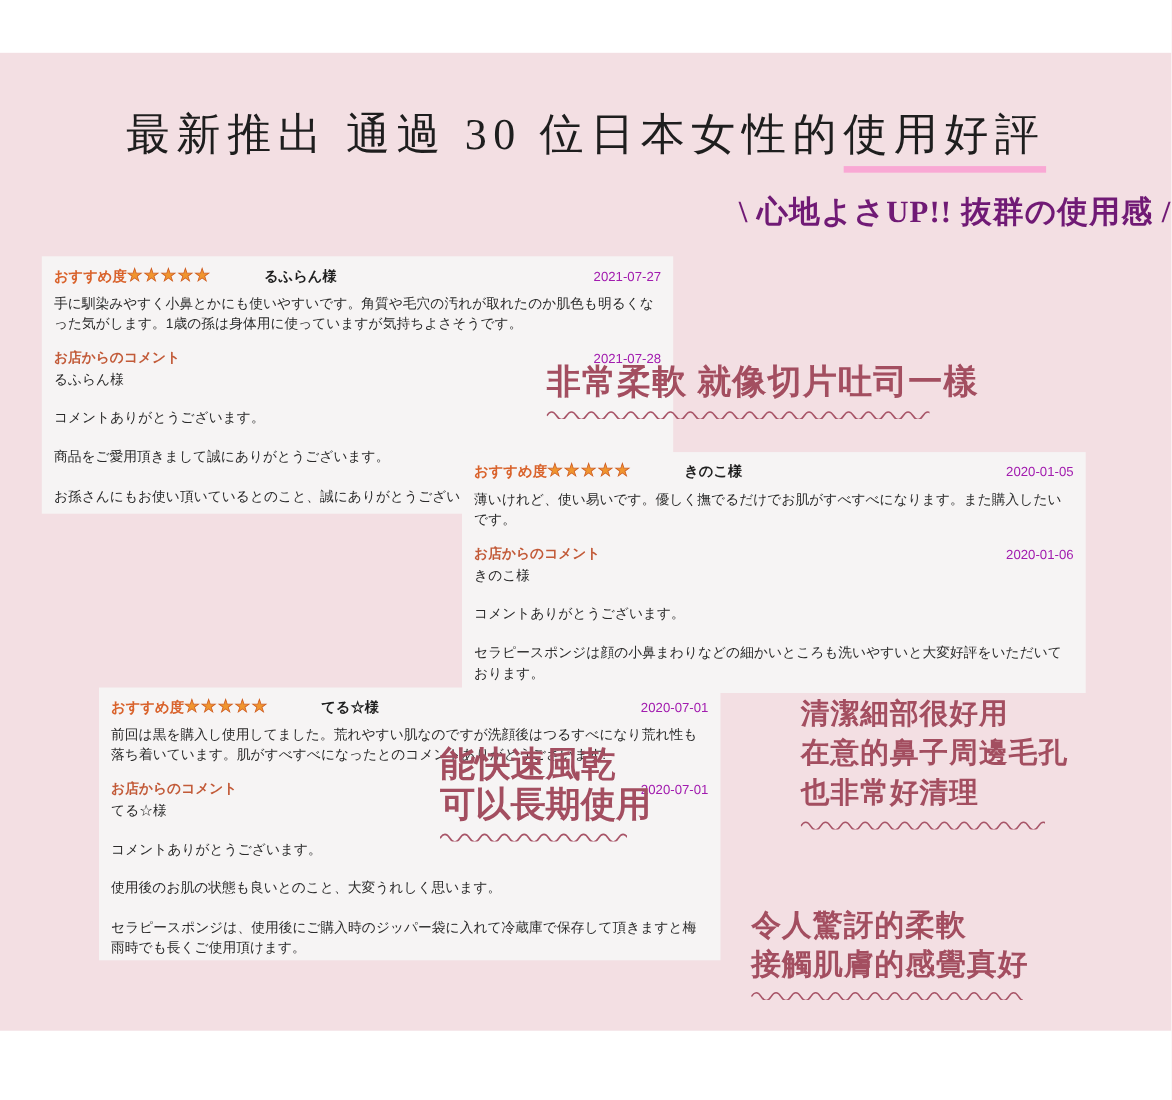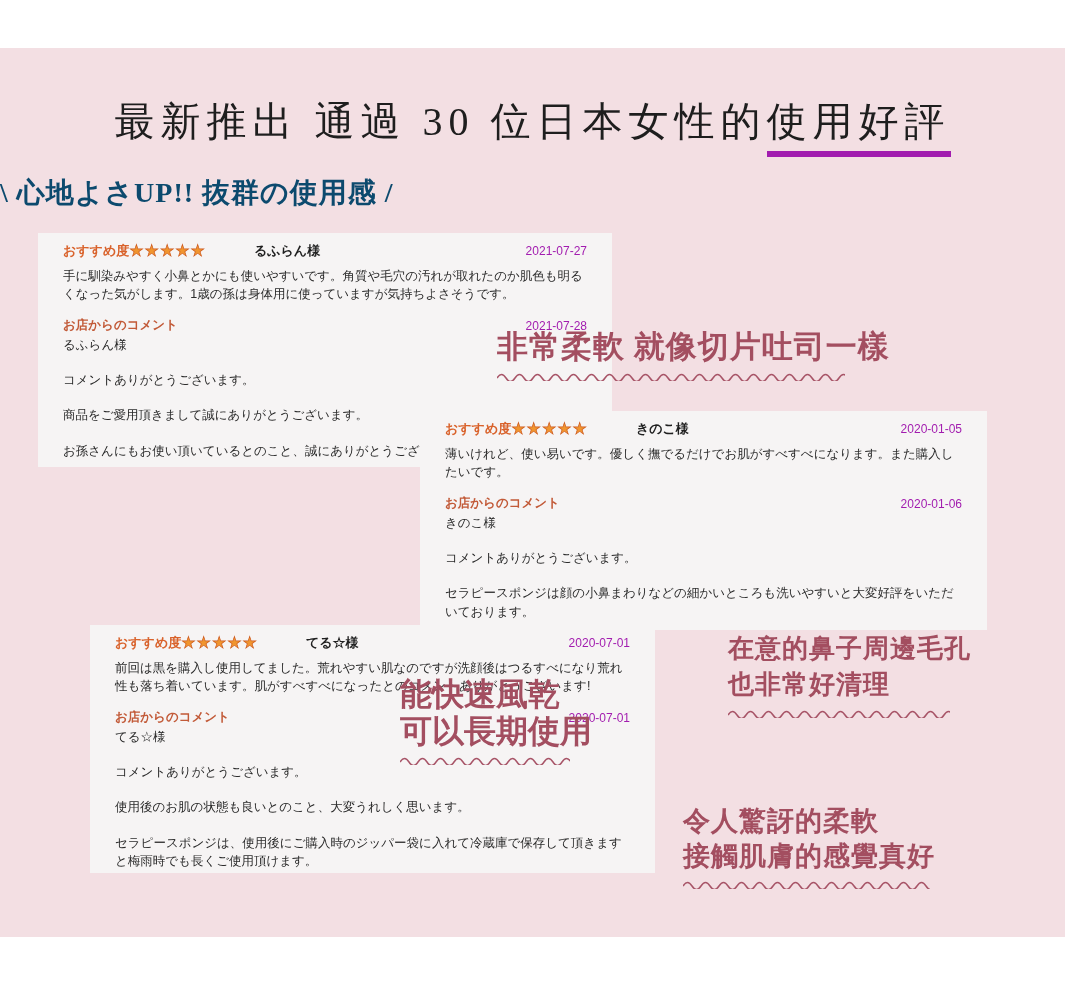--- a/index.html
+++ b/index.html
@@ -4,27 +4,27 @@
 <style>
   html,body{margin:0;padding:0;}
   body{width:1065px;height:1000px;background:#ffffff;font-family:"Liberation Sans",sans-serif;}
   .page{position:relative;width:1065px;height:1000px;background:#ffffff;overflow:hidden;}
   .pink-band{position:absolute;left:0;top:48px;width:1065px;height:889px;background:#f3dfe3;}
 
   
   .title{position:absolute;left:0;top:94px;width:1065px;text-align:center;
          font-family:"Liberation Serif","DejaVu Serif",serif;font-size:40px;color:#1e1e1e;
          letter-spacing:6px;white-space:nowrap;z-index:3;}
-  .title .underlined{border-bottom:6px solid #a21caf;padding-bottom:7px;}
-  .subtitle{position:absolute;left:0;top:174px;width:1065px;text-align:left;
+  .title .underlined{border-bottom:6px solid #f9a8d4;padding-bottom:7px;}
+  .subtitle{position:absolute;left:0;top:174px;width:1065px;text-align:right;
             font-family:"Liberation Serif","DejaVu Serif",serif;font-size:28px;font-weight:700;
-            color:#0c4a6e;letter-spacing:1px;z-index:3;}
+            color:#701a75;letter-spacing:1px;z-index:3;}
 
   
-  .card{position:absolute;background:#f6f4f4;box-sizing:border-box;padding:9px 25px;
+  .card{position:absolute;background:#f6f4f4;box-sizing:border-box;padding:9px 11px;
         overflow:hidden;font-size:12.5px;color:#2a2a2a;z-index:2;}
   .card1{left:38px;top:233px;width:574px;height:234px;}
   .card2{left:420px;top:411px;width:567px;height:219px;}
   .card3{left:90px;top:625px;width:565px;height:248px;}
   .card-head{display:flex;align-items:center;}
   .rating-word{color:#d9622b;font-weight:700;font-size:13px;white-space:nowrap;}
   .stars{color:#f0952f;font-size:16px;letter-spacing:1px;line-height:1;
          -webkit-text-stroke:0.7px #cf5d22;white-space:nowrap;}
   .reviewer-name{font-weight:700;margin-left:48px;font-size:13px;color:#1f1f1f;white-space:nowrap;}
   .review-date{margin-left:auto;font-size:12px;color:#a21caf;white-space:nowrap;}
@@ -36,21 +36,21 @@
 
   
   .annotation{position:absolute;font-family:"Liberation Serif","DejaVu Serif",serif;
               color:#a34e60;font-weight:700;z-index:5;white-space:nowrap;}
   .ann1{left:497px;top:328px;font-size:31px;letter-spacing:1px;}
   .ann1 .ann-line{line-height:38px;}
   .ann2{left:400px;top:676px;font-size:32px;}
   .ann2 .ann-line{line-height:37px;}
   .ann3{left:728px;top:631px;font-size:26px;letter-spacing:1px;}
   .ann3 .ann-line{line-height:36px;}
-  .ann4{left:683px;top:804px;font-size:27px;letter-spacing:1px;}
+  .ann4{left:683px;top:824px;font-size:27px;letter-spacing:1px;}
   .ann4 .ann-line{line-height:35px;}
   .wave{display:block;margin-top:5px;}
   .wave path{fill:none;stroke:#a85568;stroke-width:1.5px;}
 </style>
 </head>
 <body>
 
 <div class="page">
   <div class="pink-band"></div>
 
@@ -123,20 +123,21 @@
 
   <div class="annotation ann2">
     <div class="ann-line">能快速風乾</div>
     <div class="ann-line">可以長期使用</div>
     <svg class="wave" width="170" height="10" viewBox="0 0 170 10">
         <path d="M0 7q4.5 -7 9 0t9 0t9 0t9 0t9 0t9 0t9 0t9 0t9 0t9 0t9 0t9 0t9 0t9 0t9 0t9 0t9 0t9 0t9 0t9 0"></path>
       </svg>
   </div>
 
   <div class="annotation ann3">
+    <div class="ann-line">清潔細部很好用</div>
     <div class="ann-line">在意的鼻子周邊毛孔</div>
     <div class="ann-line">也非常好清理</div>
     <svg class="wave" width="222" height="10" viewBox="0 0 222 10">
         <path d="M0 7q4.5 -7 9 0t9 0t9 0t9 0t9 0t9 0t9 0t9 0t9 0t9 0t9 0t9 0t9 0t9 0t9 0t9 0t9 0t9 0t9 0t9 0t9 0t9 0t9 0t9 0t9 0"></path>
       </svg>
   </div>
 
   <div class="annotation ann4">
     <div class="ann-line">令人驚訝的柔軟</div>
     <div class="ann-line">接觸肌膚的感覺真好</div>

